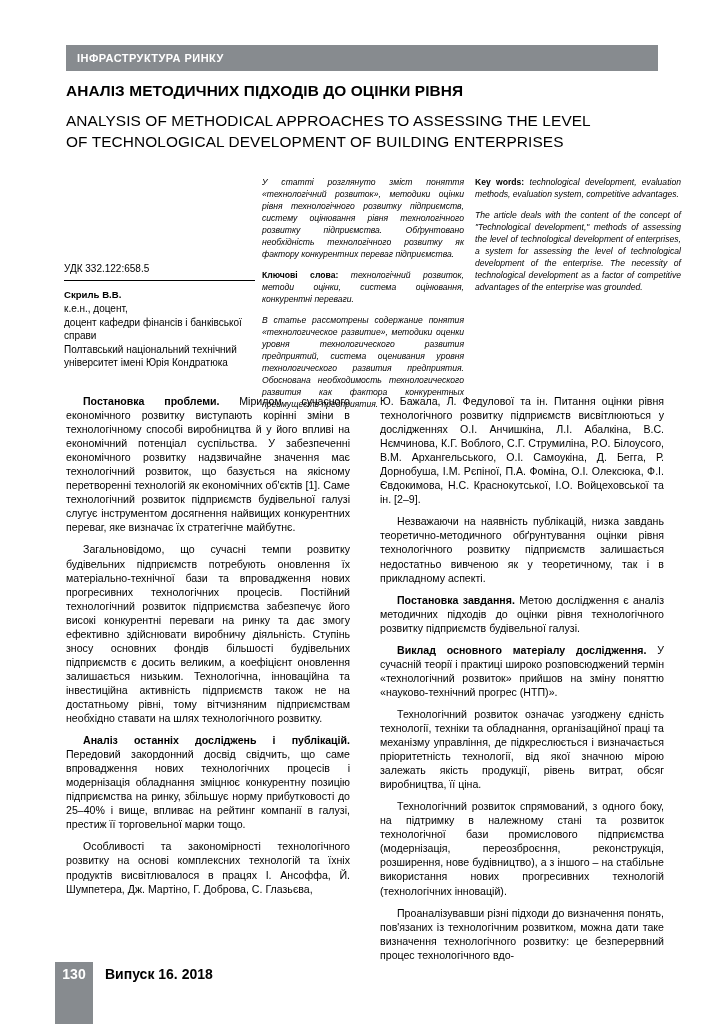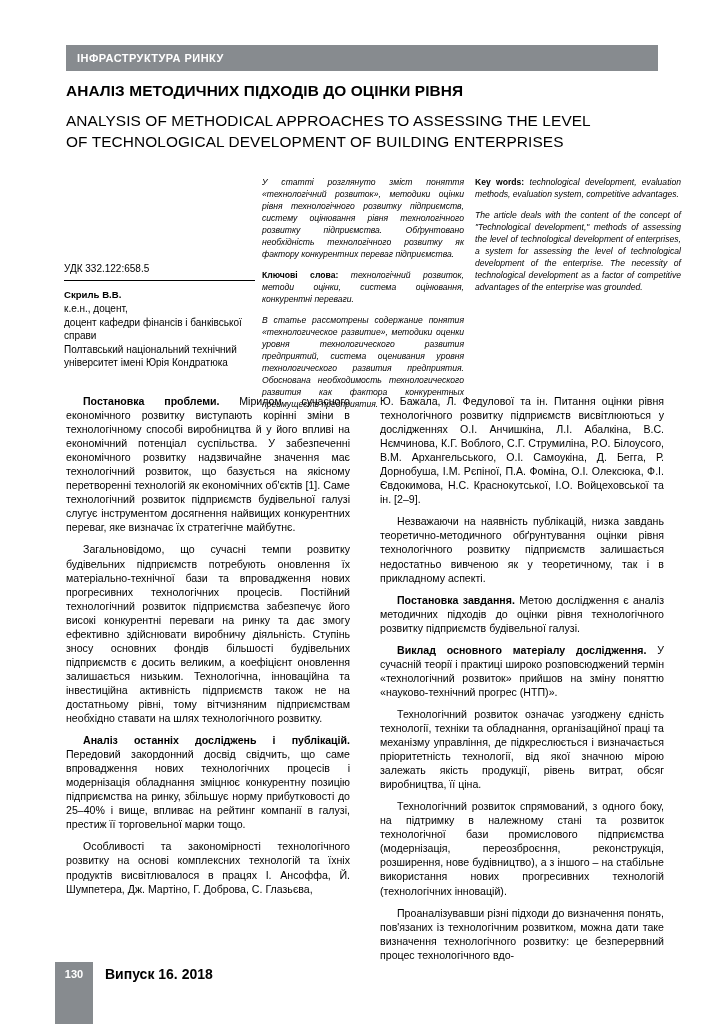--- a/index.html
+++ b/index.html
@@ -170,21 +170,21 @@
     height: 62px;
     background: #878b8f;
     display: flex;
     align-items: flex-start;
     justify-content: center;
     padding-top: 3px;
     box-sizing: border-box;
   }
   .page-num {
     color: #ffffff;
-    font-size: 11px;
+    font-size: 14px;
     font-weight: bold;
     line-height: 18px;
   }
   .issue {
     font-size: 14px;
     font-weight: bold;
     line-height: 18px;
     padding: 3px 0 0 12px;
     white-space: nowrap;
   }

